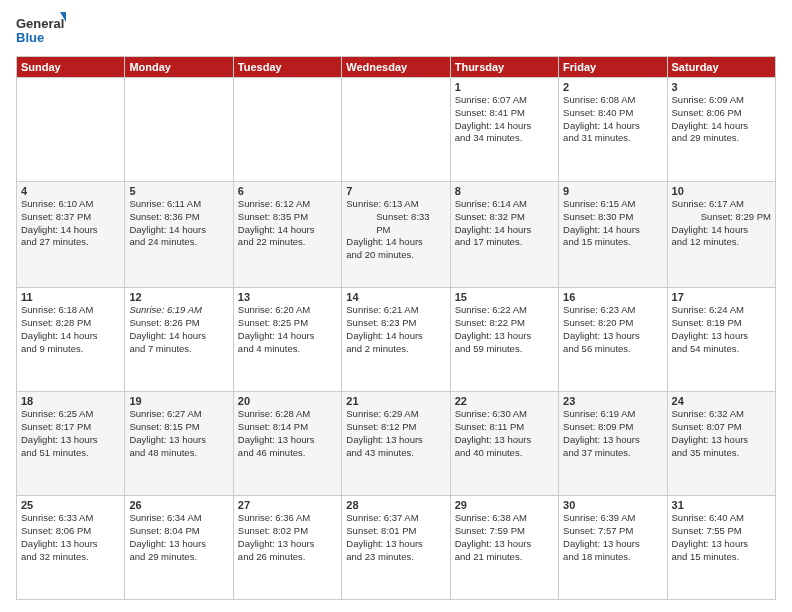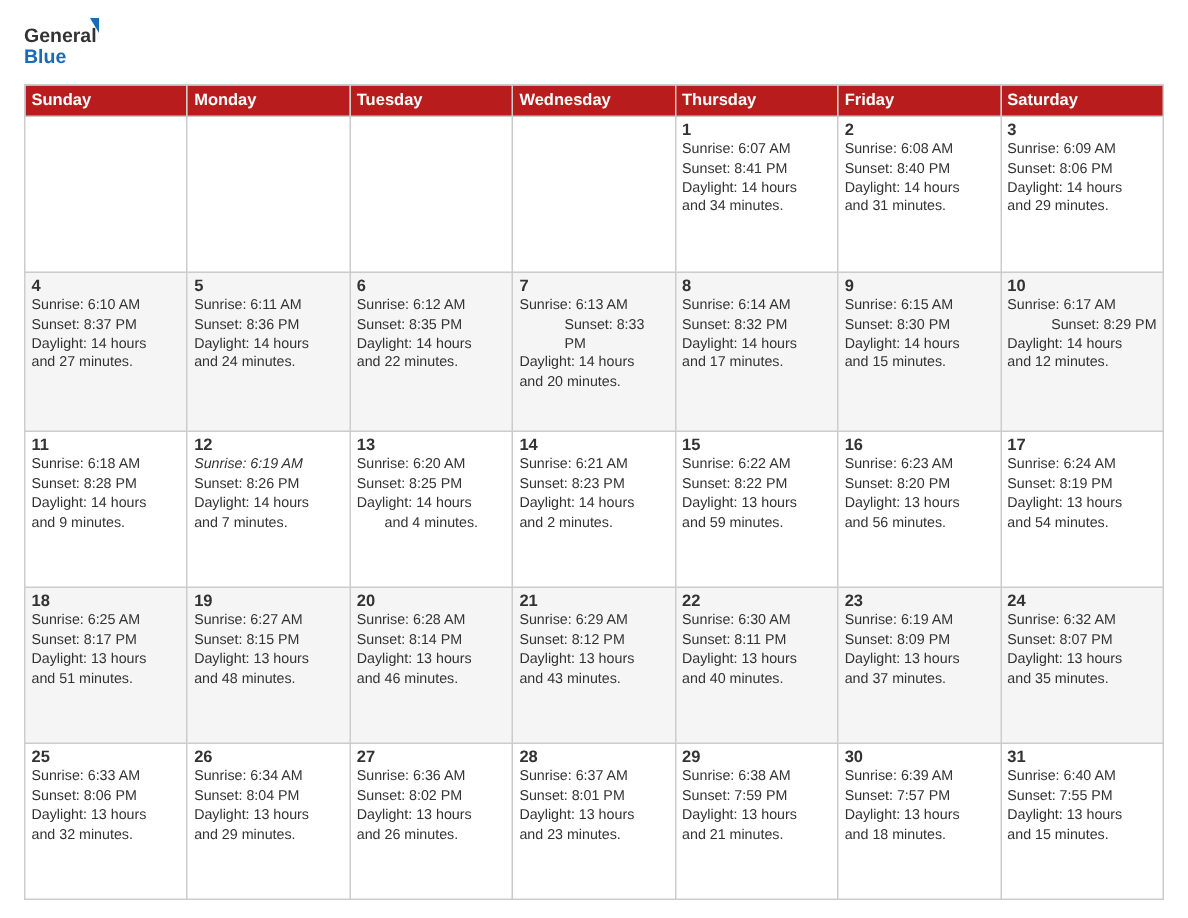--- a/index.html
+++ b/index.html
@@ -201,21 +201,21 @@
             <div style="line-height: 1.35; font-style: italic;">Sunrise: 6:19 AM</div>
             <div style="line-height: 1.35;">Sunset: 8:26 PM</div>
             <div style="line-height: 1.35;">Daylight: 14 hours</div>
             <div style="line-height: 1.35;">and 7 minutes.</div>
           </td>
           <td>
             <span class="day-number">13</span>
             <div style="line-height: 1.35;">Sunrise: 6:20 AM</div>
             <div style="line-height: 1.35;">Sunset: 8:25 PM</div>
             <div style="line-height: 1.35;">Daylight: 14 hours</div>
-            <div style="line-height: 1.35; text-align: center;">and 4 minutes.</div>
+            <div style="line-height: 1.35;">and 4 minutes.</div>
           </td>
           <td>
             <span class="day-number">14</span>
             <div style="line-height: 1.35;">Sunrise: 6:21 AM</div>
             <div style="line-height: 1.35;">Sunset: 8:23 PM</div>
             <div style="line-height: 1.35;">Daylight: 14 hours</div>
             <div style="line-height: 1.35;">and 2 minutes.</div>
           </td>
           <td>
             <span class="day-number">15</span>

